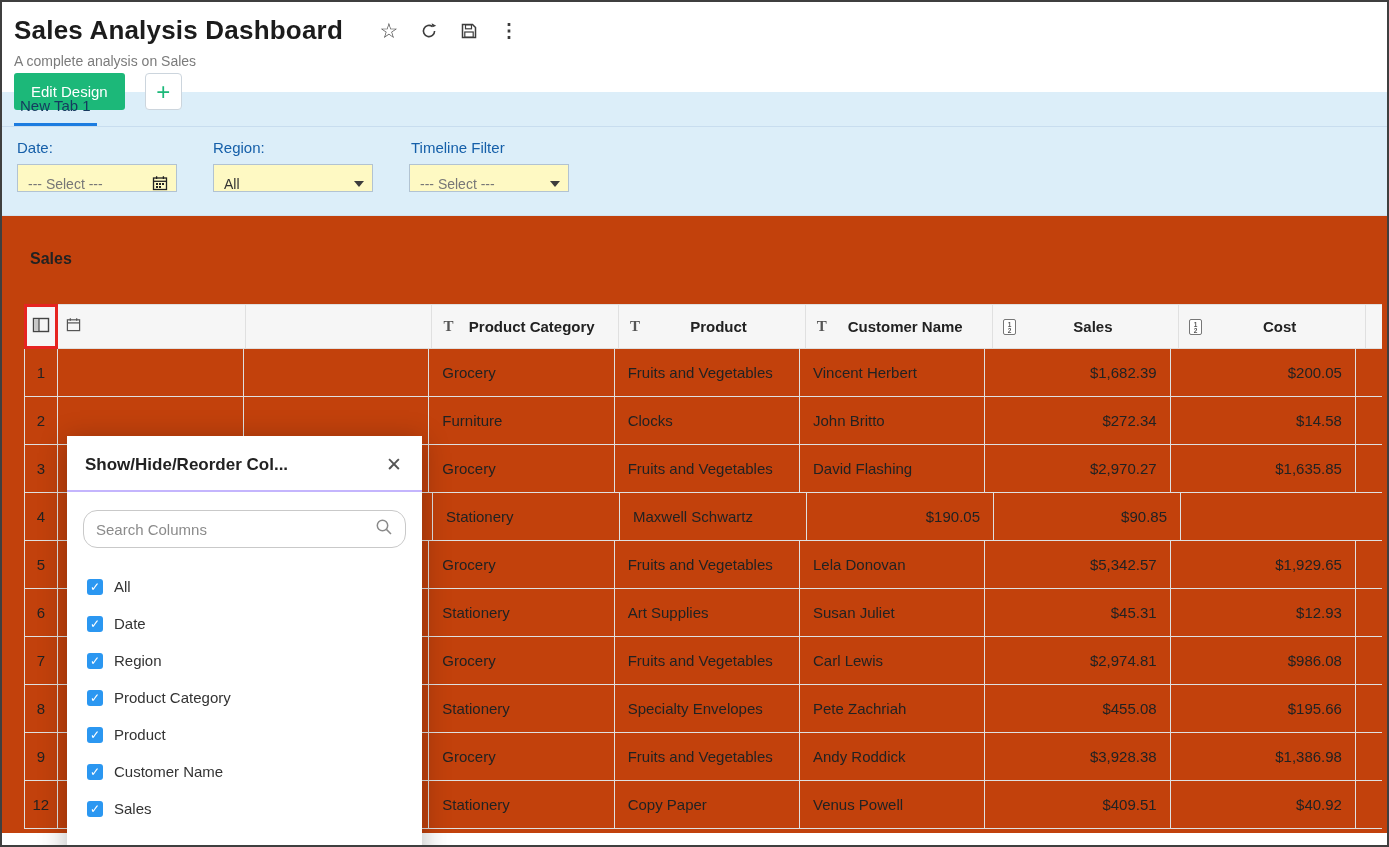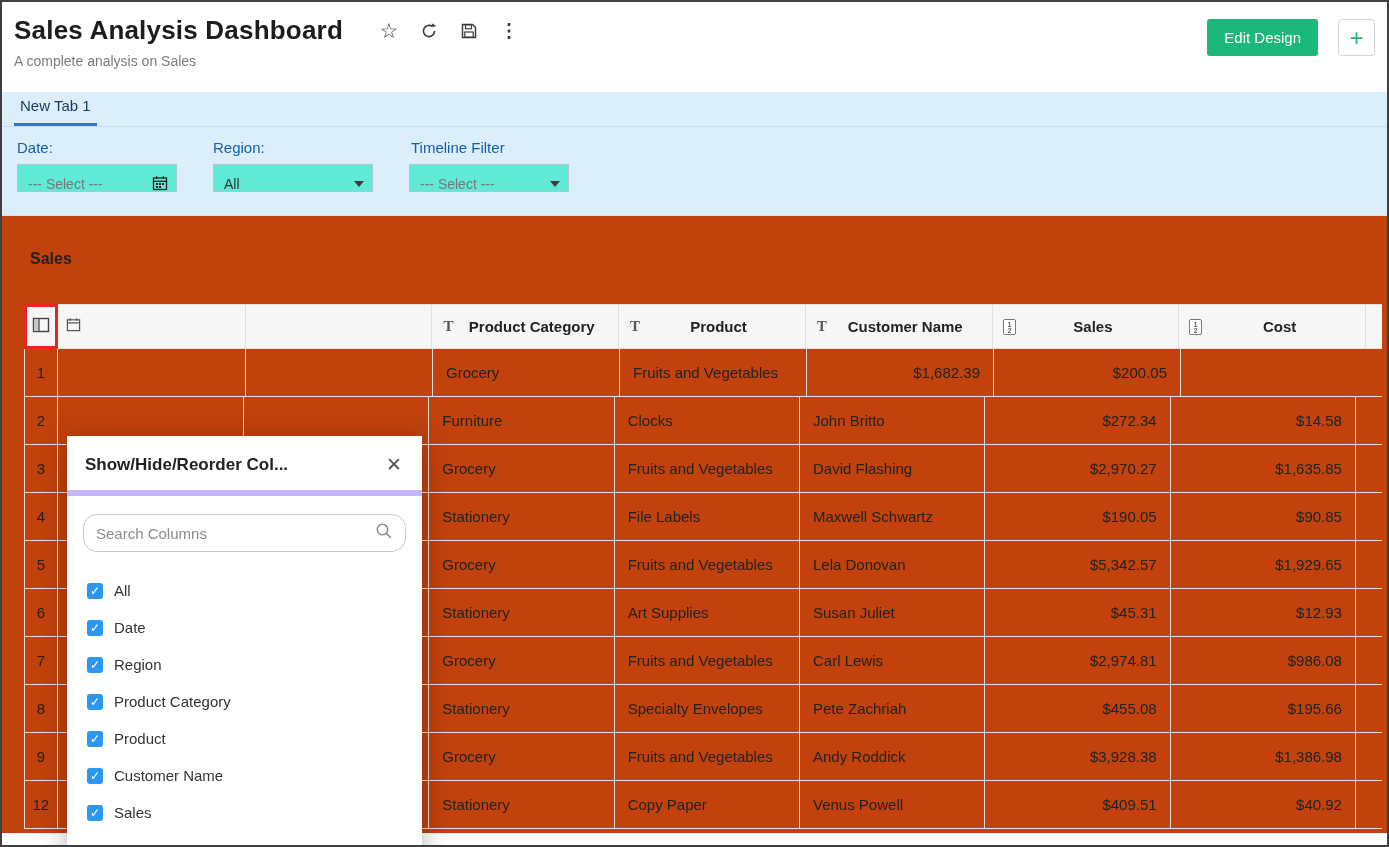--- a/index.html
+++ b/index.html
@@ -2,40 +2,40 @@
 <html><head>
 <meta charset="utf-8">
 <style>
   * { box-sizing: border-box; margin: 0; padding: 0; }
   html,body { width: 1389px; height: 847px; }
   body { font-family: "Liberation Sans", sans-serif; background: #fff; }
 
   .frame { position: relative; width: 1389px; height: 847px; border: 2px solid #3f3f3f; overflow: hidden; background: #fff; }
 
   
-  .app-header { height: 90px; background: #fff; display: flex; justify-content: space-between; padding: 13px 12px 0 12px; }
+  .app-header { height: 90px; background: #fff; display: flex; justify-content: space-between; padding: 13px 12px 0 12px; flex-direction: column; }
   .title-row { display: flex; align-items: center; }
   .page-title { font-size: 26px; font-weight: 700; color: #1c1c1c; letter-spacing: .2px; }
   .header-icons { display: flex; align-items: center; gap: 20px; margin-left: 36px; color: #444; }
   .hicon { display: inline-flex; align-items: center; justify-content: center; width: 20px; height: 20px; cursor: pointer; }
   .i-star::before { content: "\2606"; font-size: 21px; color: #3c3c3c; }
   .i-kebab::before { content: "\22EE"; font-size: 19px; font-weight: 700; color: #3c3c3c; }
   .subtitle { color: #7b7b7b; font-size: 14px; margin-top: 7px; }
   .header-actions { display: flex; gap: 20px; align-items: flex-start; padding-top: 4px; }
   .edit-design-btn { background: #1cb879; color: #fff; border: none; font-size: 15px; padding: 0 17px; height: 37px; border-radius: 3px; cursor: pointer; font-family: inherit; }
   .add-btn { width: 37px; height: 37px; border: 1px solid #ccd5dd; border-radius: 4px; background: #fff; color: #1cb879; font-size: 24px; line-height: 1; cursor: pointer; font-family: inherit; }
 
   
   .tab-bar { height: 35px; background: #dceef9; display: flex; align-items: flex-end; padding-left: 12px; border-bottom: 1px solid #c8ddef; }
   .tab { padding: 11px 6px 9px; font-size: 15px; color: #16395f; border-bottom: 3px solid #1c7ce0; cursor: pointer; }
 
   
   .filter-bar { height: 88px; background: #dceef9; padding: 12px 0 0 15px; display: flex; gap: 36px; }
   .filter-label { color: #155fa9; font-size: 15px; margin-bottom: 8px; }
-  .filter-select { width: 160px; height: 28px; background: #5eead4; border: 1px solid #b2c3d2; display: flex; align-items: center; justify-content: space-between; padding: 12px 8px 0 10px; font-size: 14px; color: #777; cursor: pointer; }
+  .filter-select { width: 160px; height: 28px; background: #fef9c3; border: 1px solid #b2c3d2; display: flex; align-items: center; justify-content: space-between; padding: 12px 8px 0 10px; font-size: 14px; color: #777; cursor: pointer; }
   .filter-select .val-dark { color: #333; }
   .chevron { width: 0; height: 0; border-left: 5px solid transparent; border-right: 5px solid transparent; border-top: 6px solid #3c3c3c; }
   .timeline-group .filter-label { margin-left: 2px; }
 
   
   .content { position: relative; background: #c2410c; height: 618px; border-top: 1px solid #d3e2ef; }
   .widget-title { margin: 34px 0 0 28px; font-size: 16px; font-weight: 700; color: #222; }
 
   .table { margin: 36px 0 0 22px; width: 1358px; border-left: 1px solid #e0e0e0; border-top: 1px solid #e0e0e0; font-size: 15px; color: #222; }
   .tr { display: flex; height: 48px; }
@@ -54,21 +54,21 @@
   .c-fill  { flex: 1; border-right: none; }
   .num-cell { justify-content: flex-end; }
   .t-icon { font-family: "Liberation Serif", serif; font-weight: 700; font-size: 15px; color: #555; padding-left: 3px; }
   .num-type-icon { display: inline-flex; margin-left: 2px; }
 
   .th.c-num { position: relative; cursor: pointer; }
   .highlight-box { position: absolute; inset: -1px; border: 3px solid #e62420; pointer-events: none; }
 
   
   .modal { position: absolute; left: 65px; top: 220px; width: 355px; height: 535px; background: #fff; box-shadow: 0 4px 26px rgba(0,0,0,.28); z-index: 30; display: flex; flex-direction: column; }
-  .modal-header { display: flex; justify-content: space-between; align-items: center; padding: 17px 20px 14px 18px; border-bottom: 6px solid #c4b5fd; }
+  .modal-header { display: flex; justify-content: space-between; align-items: center; padding: 17px 20px 14px 18px; border-bottom: 2px solid #c4b5fd; }
   .modal-title { font-size: 17px; font-weight: 700; color: #222; }
   .close-btn { cursor: pointer; color: #555; }
   .close-btn::before { content: "\2715"; font-size: 19px; }
   .search-box { margin: 18px 16px 8px 16px; border: 1px solid #c9c9c9; border-radius: 14px; height: 38px; display: flex; align-items: center; padding: 0 12px; }
   .search-box input { border: none; outline: none; flex: 1; font-size: 15px; color: #333; font-family: inherit; }
   .search-box input::placeholder { color: #8b8b8b; }
   .col-list { margin: 12px 16px 0 20px; flex: 1; overflow: hidden; }
   .col-item { display: flex; align-items: center; gap: 11px; height: 37px; cursor: pointer; }
   .checkbox { width: 16px; height: 16px; background: #2b97f1; border-radius: 3px; color: #fff; font-size: 12px; display: flex; align-items: center; justify-content: center; flex: none; }
   .checkbox.checked::after { content: "\2713"; }
@@ -209,20 +209,21 @@
         </div>
         <div class="th c-fill"></div>
       </div>
       <div>
   <div class="tr">
     <div class="td c-num">1</div>
     <div class="td c-date"></div>
     <div class="td c-region"></div>
     <div class="td c-cat">Grocery</div>
     <div class="td c-prod">Fruits and Vegetables</div>
+    <div class="td c-cust">Vincent Herbert</div>
     <div class="td c-sales num-cell">$1,682.39</div>
     <div class="td c-cost num-cell">$200.05</div>
     <div class="td c-fill"></div>
   </div>
 
   <div class="tr">
     <div class="td c-num">2</div>
     <div class="td c-date"></div>
     <div class="td c-region"></div>
     <div class="td c-cat">Furniture</div>
@@ -243,21 +244,20 @@
     <div class="td c-sales num-cell">$2,970.27</div>
     <div class="td c-cost num-cell">$1,635.85</div>
     <div class="td c-fill"></div>
   </div>
 
   <div class="tr">
     <div class="td c-num">4</div>
     <div class="td c-date"></div>
     <div class="td c-region"></div>
     <div class="td c-cat">Stationery</div>
-    <div class="td c-prod">File Labels</div>
     <div class="td c-cust">Maxwell Schwartz</div>
     <div class="td c-sales num-cell">$190.05</div>
     <div class="td c-cost num-cell">$90.85</div>
     <div class="td c-fill"></div>
   </div>
 
   <div class="tr">
     <div class="td c-num">5</div>
     <div class="td c-date"></div>
     <div class="td c-region"></div>

